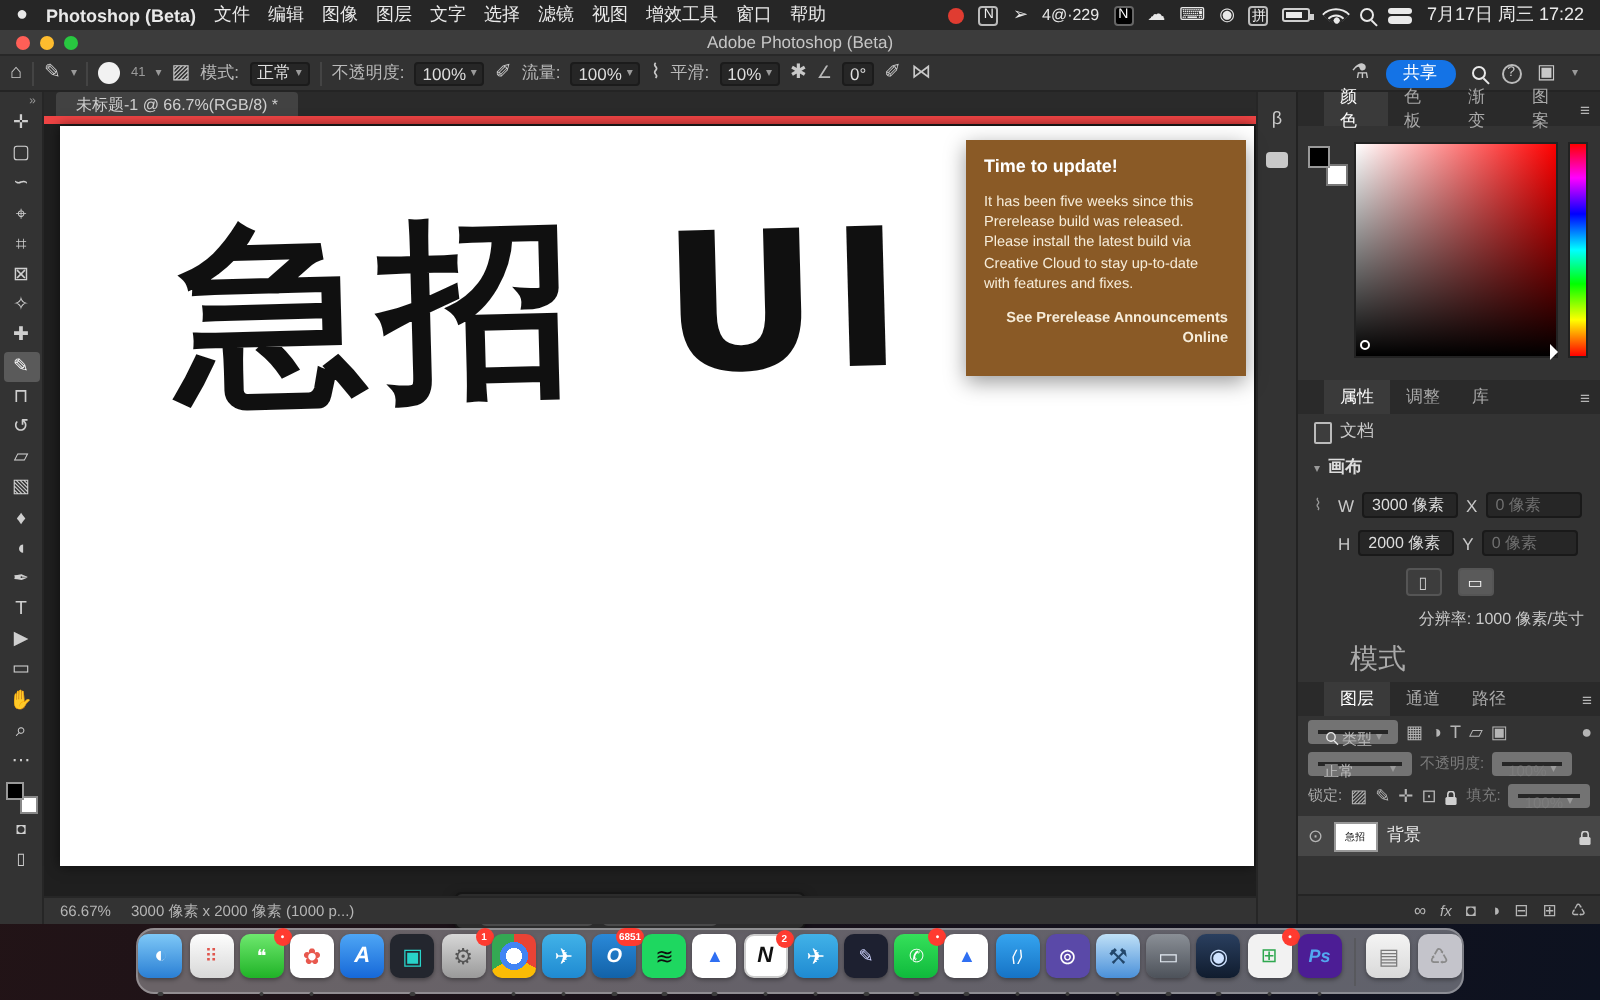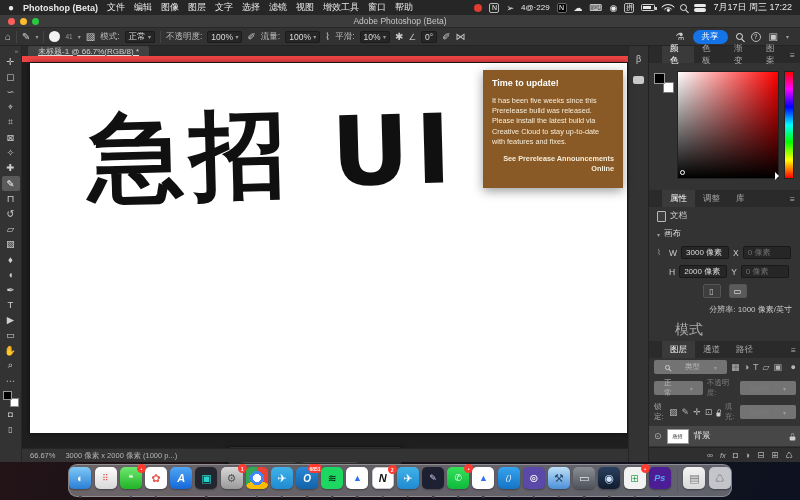--- a/index.html
+++ b/index.html
@@ -51,21 +51,21 @@
   .toolcol { position:absolute; left:0; top:31px; width:22px; height:416px; background:#333; border-right:1px solid #262626; display:flex; flex-direction:column; align-items:center; padding-top:2px; }
   .toolcol .dbl { font-size:6px; color:#9a9a9a; align-self:flex-end; margin-right:3px; }
   .tool { width:18px; height:15.2px; display:flex; align-items:center; justify-content:center; font-size:9.5px; color:#cfcfcf; border-radius:2px; }
   .tool.sel { background:#5a5a5a; color:#fff; }
   .fgbg { position:relative; width:16px; height:16px; margin-top:3px; }
   .fgbg .bgc { position:absolute; right:0; bottom:0; width:9px; height:9px; background:#fff; border:1px solid #888; }
   .fgbg .fgc { position:absolute; left:0; top:0; width:9px; height:9px; background:#000; border:1px solid #999; }
 
   
   .docarea { position:absolute; left:22px; top:31px; width:606px; height:416px; background:#1f1f1f; }
-  .tabbar { position:absolute; left:0; top:0; width:100%; height:16px; background:#2a2a2a; border-bottom:6px solid #ef4444; display:flex;text-decoration:underline; }
+  .tabbar { position:absolute; left:0; top:0; width:100%; height:16px; background:#2a2a2a; border-bottom:4px solid #ef4444; display:flex; }
   .dtab { background:#424242; color:#cfcfcf; font-size:8px; padding:0 10px; display:flex; align-items:center; margin-left:6px; border-radius:2px 2px 0 0; }
   .canvas { position:absolute; left:8px; top:17px; width:597px; height:370px; background:#fff; box-shadow:0 0 6px rgba(0,0,0,.6); }
   .cvtext { position:absolute; left:58px; top:28px; font-family:"DejaVu Sans",sans-serif; font-weight:bold; font-size:96px; color:#101010; letter-spacing:6px; transform:rotate(-1.5deg); white-space:nowrap; }
   .statusbar { position:absolute; left:0; bottom:0; width:100%; height:14px; background:#333; border-top:1px solid #262626; display:flex; align-items:center; gap:10px; font-size:7.5px; color:#b5b5b5; padding-left:8px; }
 
   .ctxbar { position:absolute; left:205px; top:400px; height:19px; background:#2c2c2c; border:1px solid #161616; border-radius:4px; display:flex; align-items:center; font-size:8px; color:#d5d5d5; box-shadow:0 2px 6px rgba(0,0,0,.5); padding:0 4px; gap:4px; }
   .ctxbar .handle { width:2px; height:11px; background:#e8e8e8; border-radius:1px; margin-right:2px; }
   .ctxbar .cbtn { display:flex; align-items:center; gap:3px; padding:1px 6px; border:1px solid #4a4a4a; border-radius:3px; }
   .ctxbar .sep { width:1px; height:11px; background:#4a4a4a; }
 
@@ -88,30 +88,30 @@
   .satmap { position:absolute; left:28px; top:8px; width:102px; height:108px; border:1px solid #222;
     background:linear-gradient(to top, #000, rgba(0,0,0,0)), linear-gradient(to right, #fff, #f00); }
   .satcur { position:absolute; left:2px; bottom:3px; width:5px; height:5px; border:1px solid #fff; border-radius:50%; }
   .huebar { position:absolute; right:6px; top:8px; width:10px; height:108px; border:1px solid #222;
     background:linear-gradient(#f00 0%, #f0f 16%, #00f 33%, #0ff 50%, #0f0 66%, #ff0 83%, #f00 100%); }
   .huecur { position:absolute; right:17px; bottom:10px; width:0; height:0; border:4px solid transparent; border-left-color:#fff; }
 
   .props { color:#c9c9c9; }
   .prow { display:flex; align-items:center; gap:4px; padding:3px 8px; }
   .docic { width:9px; height:11px; border:1px solid #bbb; border-radius:1px; background:#3d3d3d; }
-  .secrow { font-weight:normal; color:#ddd; }
+  .secrow { font-weight:bold; color:#ddd; }
   .pfld { background:#262626; border:1px solid #191919; border-radius:2px; height:13px; display:inline-flex; align-items:center; padding:0 4px; width:48px; color:#ddd; font-size:8px; }
   .pfld.dis { color:#6f6f6f; }
   .chain { color:#9a9a9a; font-size:8px; width:8px; }
   .orbtn { width:18px; height:14px; background:#3d3d3d; border:1px solid #555; border-radius:2px; display:inline-flex; align-items:center; justify-content:center; font-size:8px; color:#ccc; }
   .orbtn.act { background:#5a5a5a; color:#fff; }
 
   .layers { position:absolute; left:0; top:295px; width:152px; height:121px; }
   .lrow { display:flex; align-items:center; gap:4px; padding:2px 5px; color:#a9a9a9; }
-  .lfld { background:#262626; border:7px solid #737373; border-radius:2px; height:12px; display:inline-flex; align-items:center; padding:0 3px; gap:14px; color:#bbb; font-size:7.5px; }
+  .lfld { background:#262626; border:5px solid #737373; border-radius:2px; height:12px; display:inline-flex; padding:0 3px; gap:2px; color:#bbb; font-size:7.5px; }
   .lic { font-size:9px; color:#b5b5b5; }
   .lk { display:inline-block; width:7px; height:5px; background:#cfcfcf; border-radius:1px; position:relative; margin-top:4px; }
   .lk::before { content:''; position:absolute; top:-4px; left:1px; width:3px; height:4px; border:1.3px solid #cfcfcf; border-bottom:none; border-radius:3px 3px 0 0; }
   .layerrow { display:flex; align-items:center; gap:5px; background:#474747; height:20px; padding:0 5px; margin-top:2px; }
   .thumb { width:22px; height:15px; background:#fff; border:1px solid #999; display:flex; align-items:center; justify-content:center; font-size:5px; color:#111; overflow:hidden; }
   .lbottom { position:absolute; left:0; bottom:0; width:100%; height:15px; background:#2f2f2f; border-top:1px solid #242424; display:flex; align-items:center; justify-content:flex-end; gap:7px; padding-right:8px; color:#b5b5b5; font-size:8.5px; }
 
   
   .notif { position:absolute; left:483px; top:55px; width:140px; height:118px; background:#8a5a26; padding:8px 9px; color:#fff; box-shadow:0 3px 10px rgba(0,0,0,.4); }
   .notif .nt { font-size:9px; font-weight:bold; margin-bottom:8px; }

